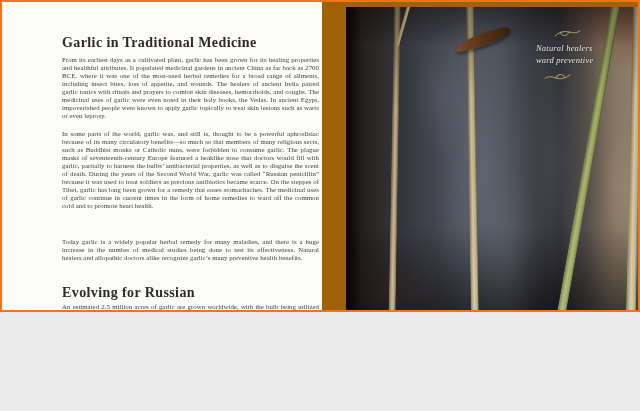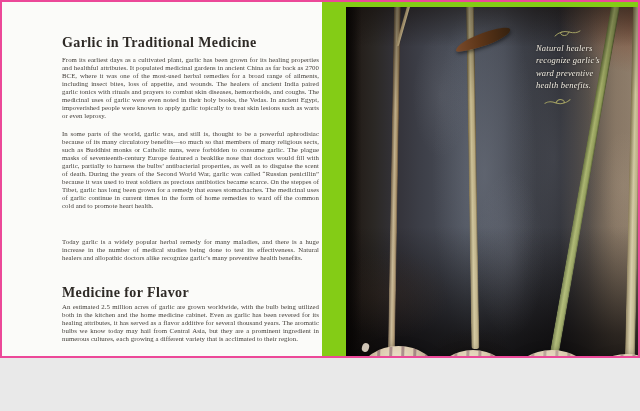--- a/index.html
+++ b/index.html
@@ -1,21 +1,21 @@
 <!DOCTYPE html>
 <html><head>
 <meta charset="utf-8">
 <style>
   * { margin:0; padding:0; box-sizing:border-box; }
   html,body { width:640px; height:411px; }
   body { font-family:"Liberation Serif","DejaVu Serif",serif; background:#e9e9e9; }
 
   .spread {
-    position:relative; width:640px; height:358px;
-    background:#84cc16; border:2px solid #ec4899; overflow:hidden;
+    position:relative; width:640px; height:312px;
+    background:#a16207; border:2px solid #f97316; overflow:hidden;
   }
 
   
   .left-page { position:absolute; left:0; top:0; width:320px; height:407px; background:#fbfbf9; }
   .heading {
     position:absolute; left:60px; width:260px;
     font-size:14px; font-weight:700; letter-spacing:0.4px; color:#2e2a26;
   }
   .heading.h1 { top:33px; }
   .heading.h2 { top:283px; }
@@ -134,21 +134,21 @@
 </head>
 <body>
 
 <div class="spread">
 
   <div class="left-page">
     <div class="heading h1">Garlic in Traditional Medicine</div>
     <p class="body-par p1">From its earliest days as a cultivated plant, garlic has been grown for its healing properties and healthful attributes. It populated medicinal gardens in ancient China as far back as 2700 BCE, where it was one of the most-used herbal remedies for a broad range of ailments, including insect bites, loss of appetite, and wounds. The healers of ancient India paired garlic tonics with rituals and prayers to combat skin diseases, hemorrhoids, and coughs. The medicinal uses of garlic were even noted in their holy books, the Vedas. In ancient Egypt, impoverished people were known to apply garlic topically to treat skin lesions such as warts or even leprosy.</p>
     <p class="body-par p2">In some parts of the world, garlic was, and still is, thought to be a powerful aphrodisiac because of its many circulatory benefits—so much so that members of many religious sects, such as Buddhist monks or Catholic nuns, were forbidden to consume garlic. The plague masks of seventeenth-century Europe featured a beaklike nose that doctors would fill with garlic, partially to harness the bulbs’ antibacterial properties, as well as to disguise the scent of death. During the years of the Second World War, garlic was called “Russian penicillin” because it was used to treat soldiers as precious antibiotics became scarce. On the steppes of Tibet, garlic has long been grown for a remedy that eases stomachaches. The medicinal uses of garlic continue in current times in the form of home remedies to ward off the common cold and to promote heart health.</p>
     <p class="body-par p3">Today garlic is a widely popular herbal remedy for many maladies, and there is a huge increase in the number of medical studies being done to test its effectiveness. Natural healers and allopathic doctors alike recognize garlic’s many preventive health benefits.</p>
-    <div class="heading h2">Medicine for Flavor</div>
+    <div class="heading h2">Evolving for Russian</div>
     <p class="body-par p4">An estimated 2.5 million acres of garlic are grown worldwide, with the bulb being utilized both in the kitchen and the home medicine cabinet. Even as garlic has been revered for its healing attributes, it has served as a flavor additive for several thousand years. The aromatic bulbs we know today may hail from Central Asia, but they are a prominent ingredient in numerous cultures, each growing a different variety that is acclimated to their region.</p>
     <div class="footer">
       <span class="pagenum">16</span>
       <span class="running">THE WONDERFUL WORLD OF GARLIC</span>
     </div>
   </div>
 
   <div class="photo">
     <div class="stem stem1"></div>
     <div class="stem stem2"></div>
@@ -171,22 +171,20 @@
       </div>
     <div class="speck"></div>
 
     <div class="edge-shade"></div>
 
     <div class="pull-quote">
       <svg class="ornament top" width="27" height="10" viewBox="0 0 27 10">
         <path d="M1 7 Q7 1 15 3 Q22 5 26 2 M15 3 Q13 8 8 6 Q5 4 8 3" stroke="#a3a163" fill="none" stroke-width="1" stroke-linecap="round"></path>
       </svg>
       <div class="quote-line">Natural healers</div>
-      <div class="quote-line">recognize garlic’s</div>
       <div class="quote-line">ward preventive</div>
-      <div class="quote-line">health benefits.</div>
       <svg class="ornament bottom" width="27" height="10" viewBox="0 0 27 10">
         <path d="M1 7 Q7 1 15 3 Q22 5 26 2 M15 3 Q13 8 8 6 Q5 4 8 3" stroke="#a3a163" fill="none" stroke-width="1" stroke-linecap="round"></path>
       </svg>
     </div>
   </div>
 
 </div>
 
 </body></html>

